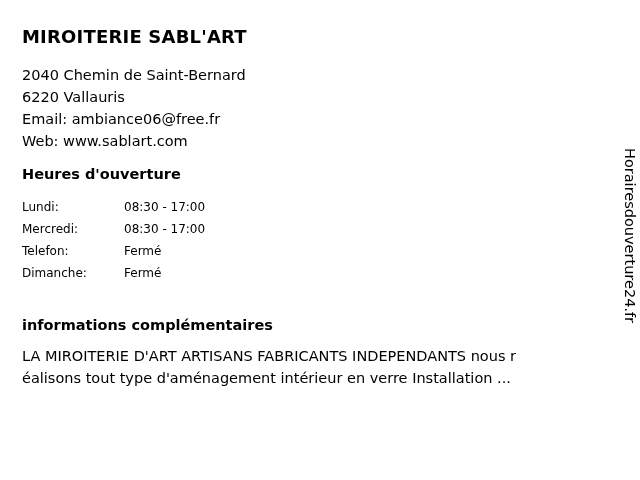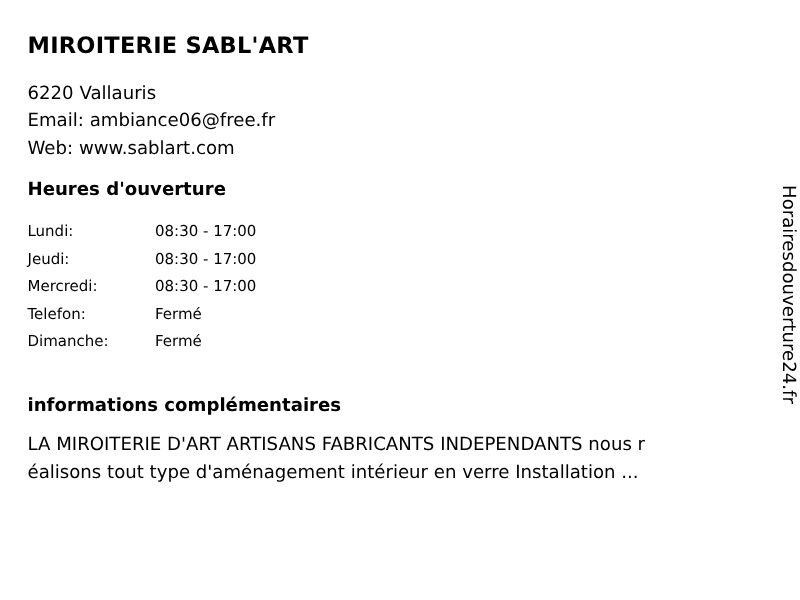--- a/index.html
+++ b/index.html
@@ -100,34 +100,31 @@
 </style>
 </head>
 <body>
 
 <div class="page">
 
   <div class="content">
 
     <h1 class="title">MIROITERIE SABL'ART</h1>
 
+    <div class="addr-line">2040 Chemin de Saint-Bernard</div>
     <div class="addr-line">6220 Vallauris</div>
     <div class="addr-line">Email: ambiance06@free.fr</div>
     <div class="addr-line">Web: www.sablart.com</div>
 
     <div class="section-title">Heures d'ouverture</div>
 
     <table class="hours">
       <tbody>
         <tr>
           <td class="day">Lundi:</td>
-          <td class="time">08:30 - 17:00</td>
-        </tr>
-        <tr>
-          <td class="day">Jeudi:</td>
           <td class="time">08:30 - 17:00</td>
         </tr>
         <tr>
           <td class="day">Mercredi:</td>
           <td class="time">08:30 - 17:00</td>
         </tr>
         <tr>
           <td class="day">Telefon:</td>
           <td class="time">Fermé</td>
         </tr>

